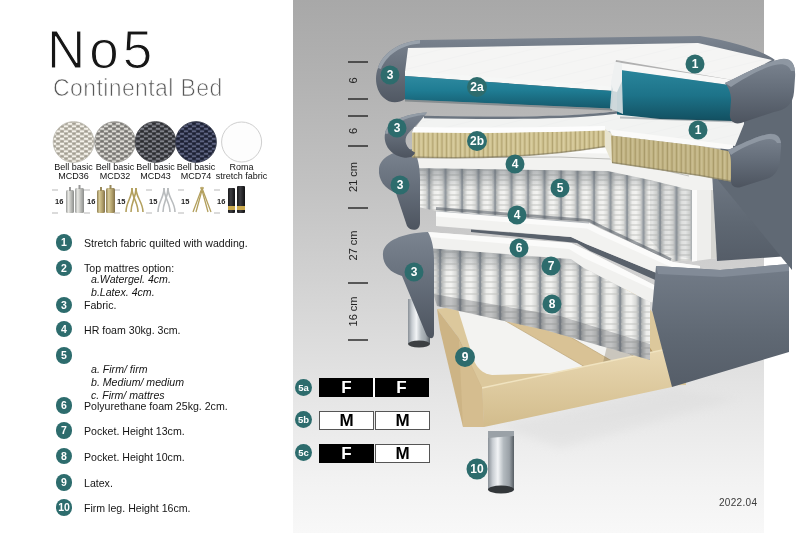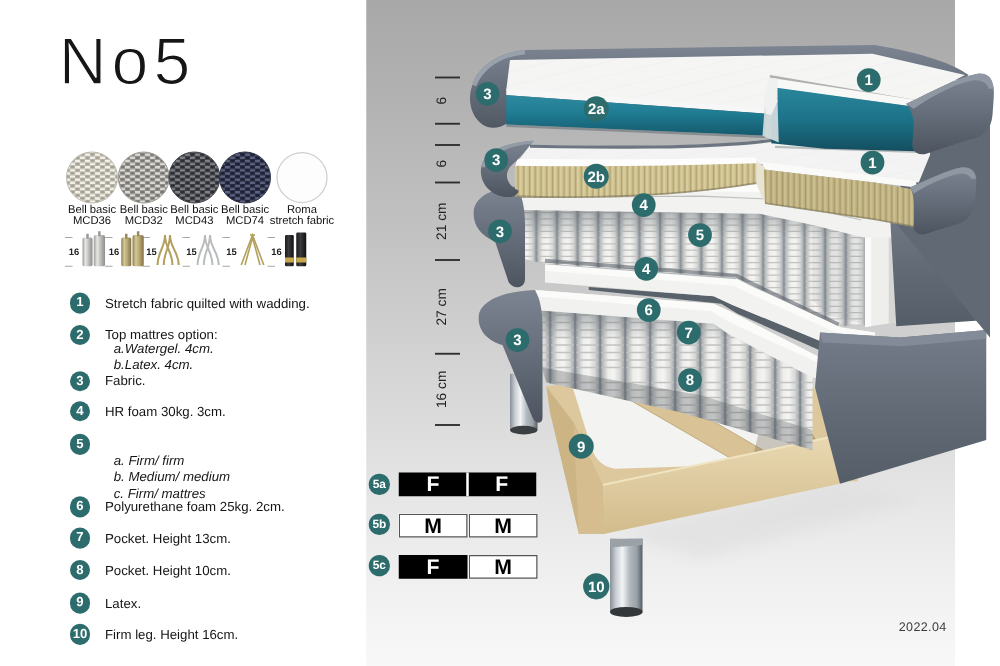--- a/index.html
+++ b/index.html
@@ -29,20 +29,21 @@
   #date{position:absolute;left:719px;top:497px;font-size:10px;color:#3a3a3a;letter-spacing:0.3px;}
 </style>
 </head>
 <body>
 <div id="page">
 
   <div id="panel"></div>
 
   <div id="title">No5</div>
 
+  <div id="subtitle">Continental Bed</div>
 
   <svg id="swatches" width="800" height="533" viewBox="0 0 800 533" style="position:absolute;left:0;top:0">
     <defs>
       <pattern id="weave1" width="8" height="5" patternUnits="userSpaceOnUse">
         <rect width="8" height="5" fill="#cfccc2"></rect>
         <ellipse cx="2" cy="1.2" rx="2.4" ry="1.05" fill="#f4f1e9"></ellipse>
         <ellipse cx="6" cy="3.7" rx="2.4" ry="1.05" fill="#f4f1e9"></ellipse>
         <ellipse cx="6" cy="1.2" rx="1.9" ry="0.95" fill="#a39e92"></ellipse>
         <ellipse cx="2" cy="3.7" rx="1.9" ry="0.95" fill="#a39e92"></ellipse>
         <path d="M0,0 h8 M0,2.5 h8" stroke="#a39e92" stroke-width="0.5" opacity="0.7"></path>

